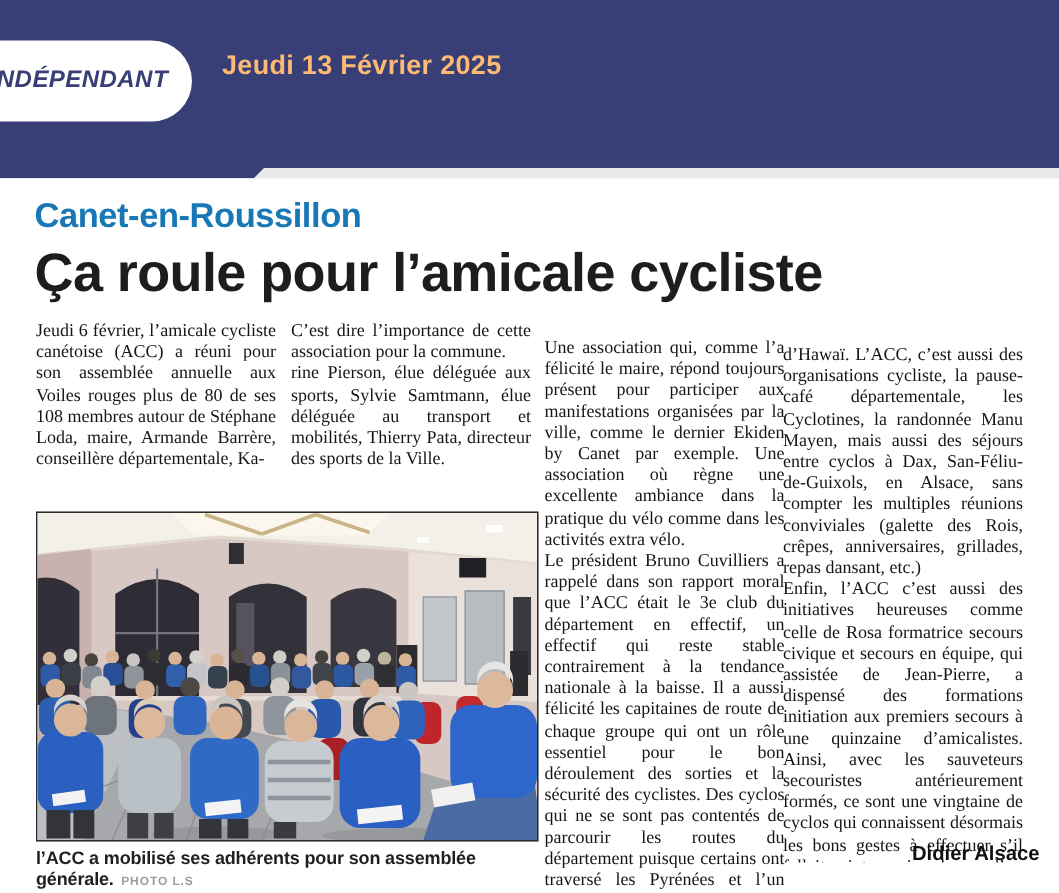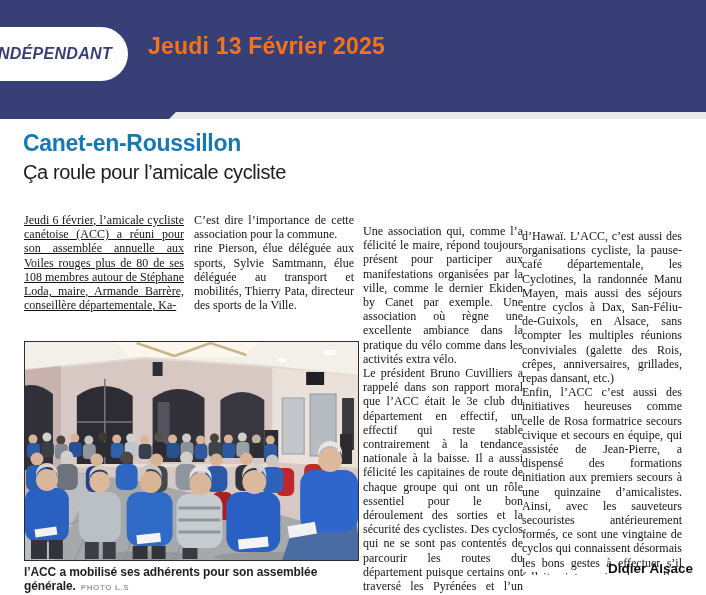--- a/index.html
+++ b/index.html
@@ -31,40 +31,40 @@
     background: #ffffff; border-radius: 27px;
     display: flex; align-items: center; justify-content: flex-end;
     padding-right: 16px;
   }
   .logo-text {
     color: #383e76; font-weight: bold; font-style: italic;
     font-size: 16px; letter-spacing: 0.3px; white-space: nowrap;
   }
   .banner-date {
     position: absolute; left: 148px; top: 33px;
-    color: #f97316; font-size: 23px; font-weight: bold; letter-spacing: 0.2px;
+    color: #fdba74; font-size: 18px; font-weight: bold; letter-spacing: 0.2px;
   }
   
   .kicker {
     position: absolute; left: 23px; top: 130px;
     font-size: 23px; font-weight: bold; color: #1878b5; letter-spacing: -0.3px;
   }
   .headline {
     position: absolute; left: 23px; top: 161px;
-    font-size: 20px; font-weight: 400; color: #1d1d1f; letter-spacing: -0.4px;
+    font-size: 36px; font-weight: 700; color: #1d1d1f; letter-spacing: -0.4px;
   }
   
   .body-col {
     position: absolute; top: 213px; width: 160px;
     font-family: "Liberation Serif", serif;
     font-size: 12px; line-height: 14.2px; text-align: justify;
     color: #141414;
   }
   .body-col p { margin: 0; }
-  #col1 { left: 24px;  height: 122px; overflow: hidden; text-decoration: underline; }
+  #col1 { left: 24px;  height: 122px; overflow: hidden; }
   #col2 { left: 194px; height: 122px; overflow: hidden; }
   #col3 { left: 363px; height: 372px; overflow: hidden; margin-top: 11px; }
   #col4 { left: 522px; height: 346px; overflow: hidden; margin-top: 16px; }
   
   .photo {
     position: absolute; left: 24px; top: 341px; width: 335px; height: 220px;
     border: 1px solid #2c2c2c; background: #d8c8c4;
   }
   .photo svg { display: block; width: 100%; height: 100%; }
   .caption-row {

